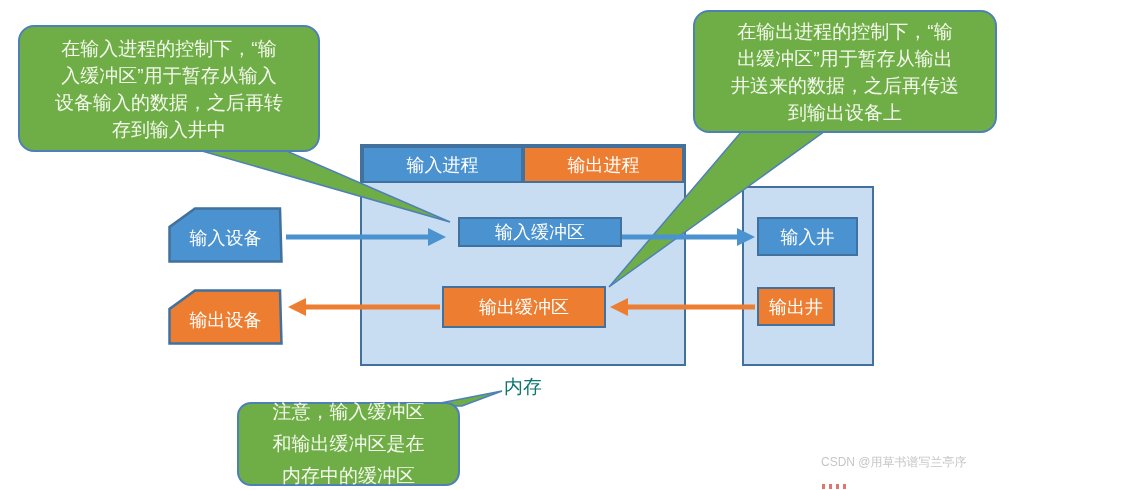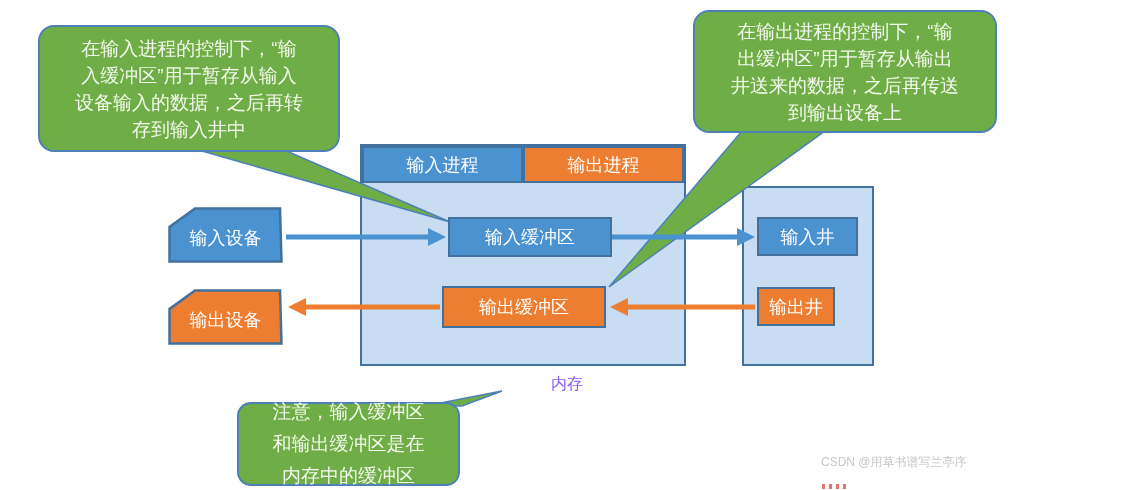--- a/index.html
+++ b/index.html
@@ -83,22 +83,22 @@
     color: #f4f9ee;
     font-size: 19px;
     line-height: 27px;
     text-align: center;
     white-space: pre-line;
   }
   .bubble-text-small { font-size: 19px; line-height: 32px; }
 
   
   .section-label {
-    color: #8b5cf6; font-size: 16px; z-index: 3;
-    text-align: right;
+    color: #0f766e; font-size: 19px; z-index: 3;
+    text-align: center;
   }
 
   
   .watermark {
     color: var(--watermark, #C6C6C6);
     font-size: 12px;
     z-index: 5;
     white-space: nowrap;
   }
   .red-fragment {
@@ -144,21 +144,21 @@
       <line class="arrow-orange-line" x1="755" y1="307" x2="626" y2="307"></line>
       <polygon class="arrow-orange-head" points="628,298 628,316 610,307"></polygon>
     </g>
 
     <g>
       <line class="arrow-orange-line" x1="440" y1="307" x2="304" y2="307"></line>
       <polygon class="arrow-orange-head" points="306,298 306,316 288,307"></polygon>
     </g>
   </svg>
 
-  <div class="abs node-box node-blue" style="left:448px; top:217px; width:164px; height:40px;">
+  <div class="abs node-box node-blue" style="left:458px; top:217px; width:164px; height:30px;">
     <span>输入缓冲区</span>
   </div>
   <div class="abs node-box node-orange" style="left:442px; top:286px; width:164px; height:42px;">
     <span>输出缓冲区</span>
   </div>
 
   <div class="abs node-box node-blue" style="left:757px; top:217px; width:101px; height:39px;">
     <span>输入井</span>
   </div>
   <div class="abs node-box node-orange" style="left:757px; top:287px; width:78px; height:39px;">
@@ -173,21 +173,21 @@
   </div>
   <div class="abs device" style="left:168px; top:289px; width:115px; height:56px;">
     <svg class="device-orange" viewBox="0 0 115 56" preserveAspectRatio="none">
       <polygon points="27,1.5 112,1.5 113.5,54.5 1.5,54.5 1.5,20"></polygon>
     </svg>
     <span class="device-label">输出设备</span>
   </div>
 
   <div class="abs section-label" style="left:463px; top:374px; width:120px;">内存</div>
 
-  <div class="abs bubble" style="left:18px; top:25px; width:302px; height:127px;margin-left:20px;">
+  <div class="abs bubble" style="left:18px; top:25px; width:302px; height:127px;">
     <div class="bubble-text">在输入进程的控制下，“输
 入缓冲区”用于暂存从输入
 设备输入的数据，之后再转
 存到输入井中</div>
   </div>
   <div class="abs bubble" style="left:693px; top:10px; width:304px; height:123px;">
     <div class="bubble-text">在输出进程的控制下，“输
 出缓冲区”用于暂存从输出
 井送来的数据，之后再传送
 到输出设备上</div>

